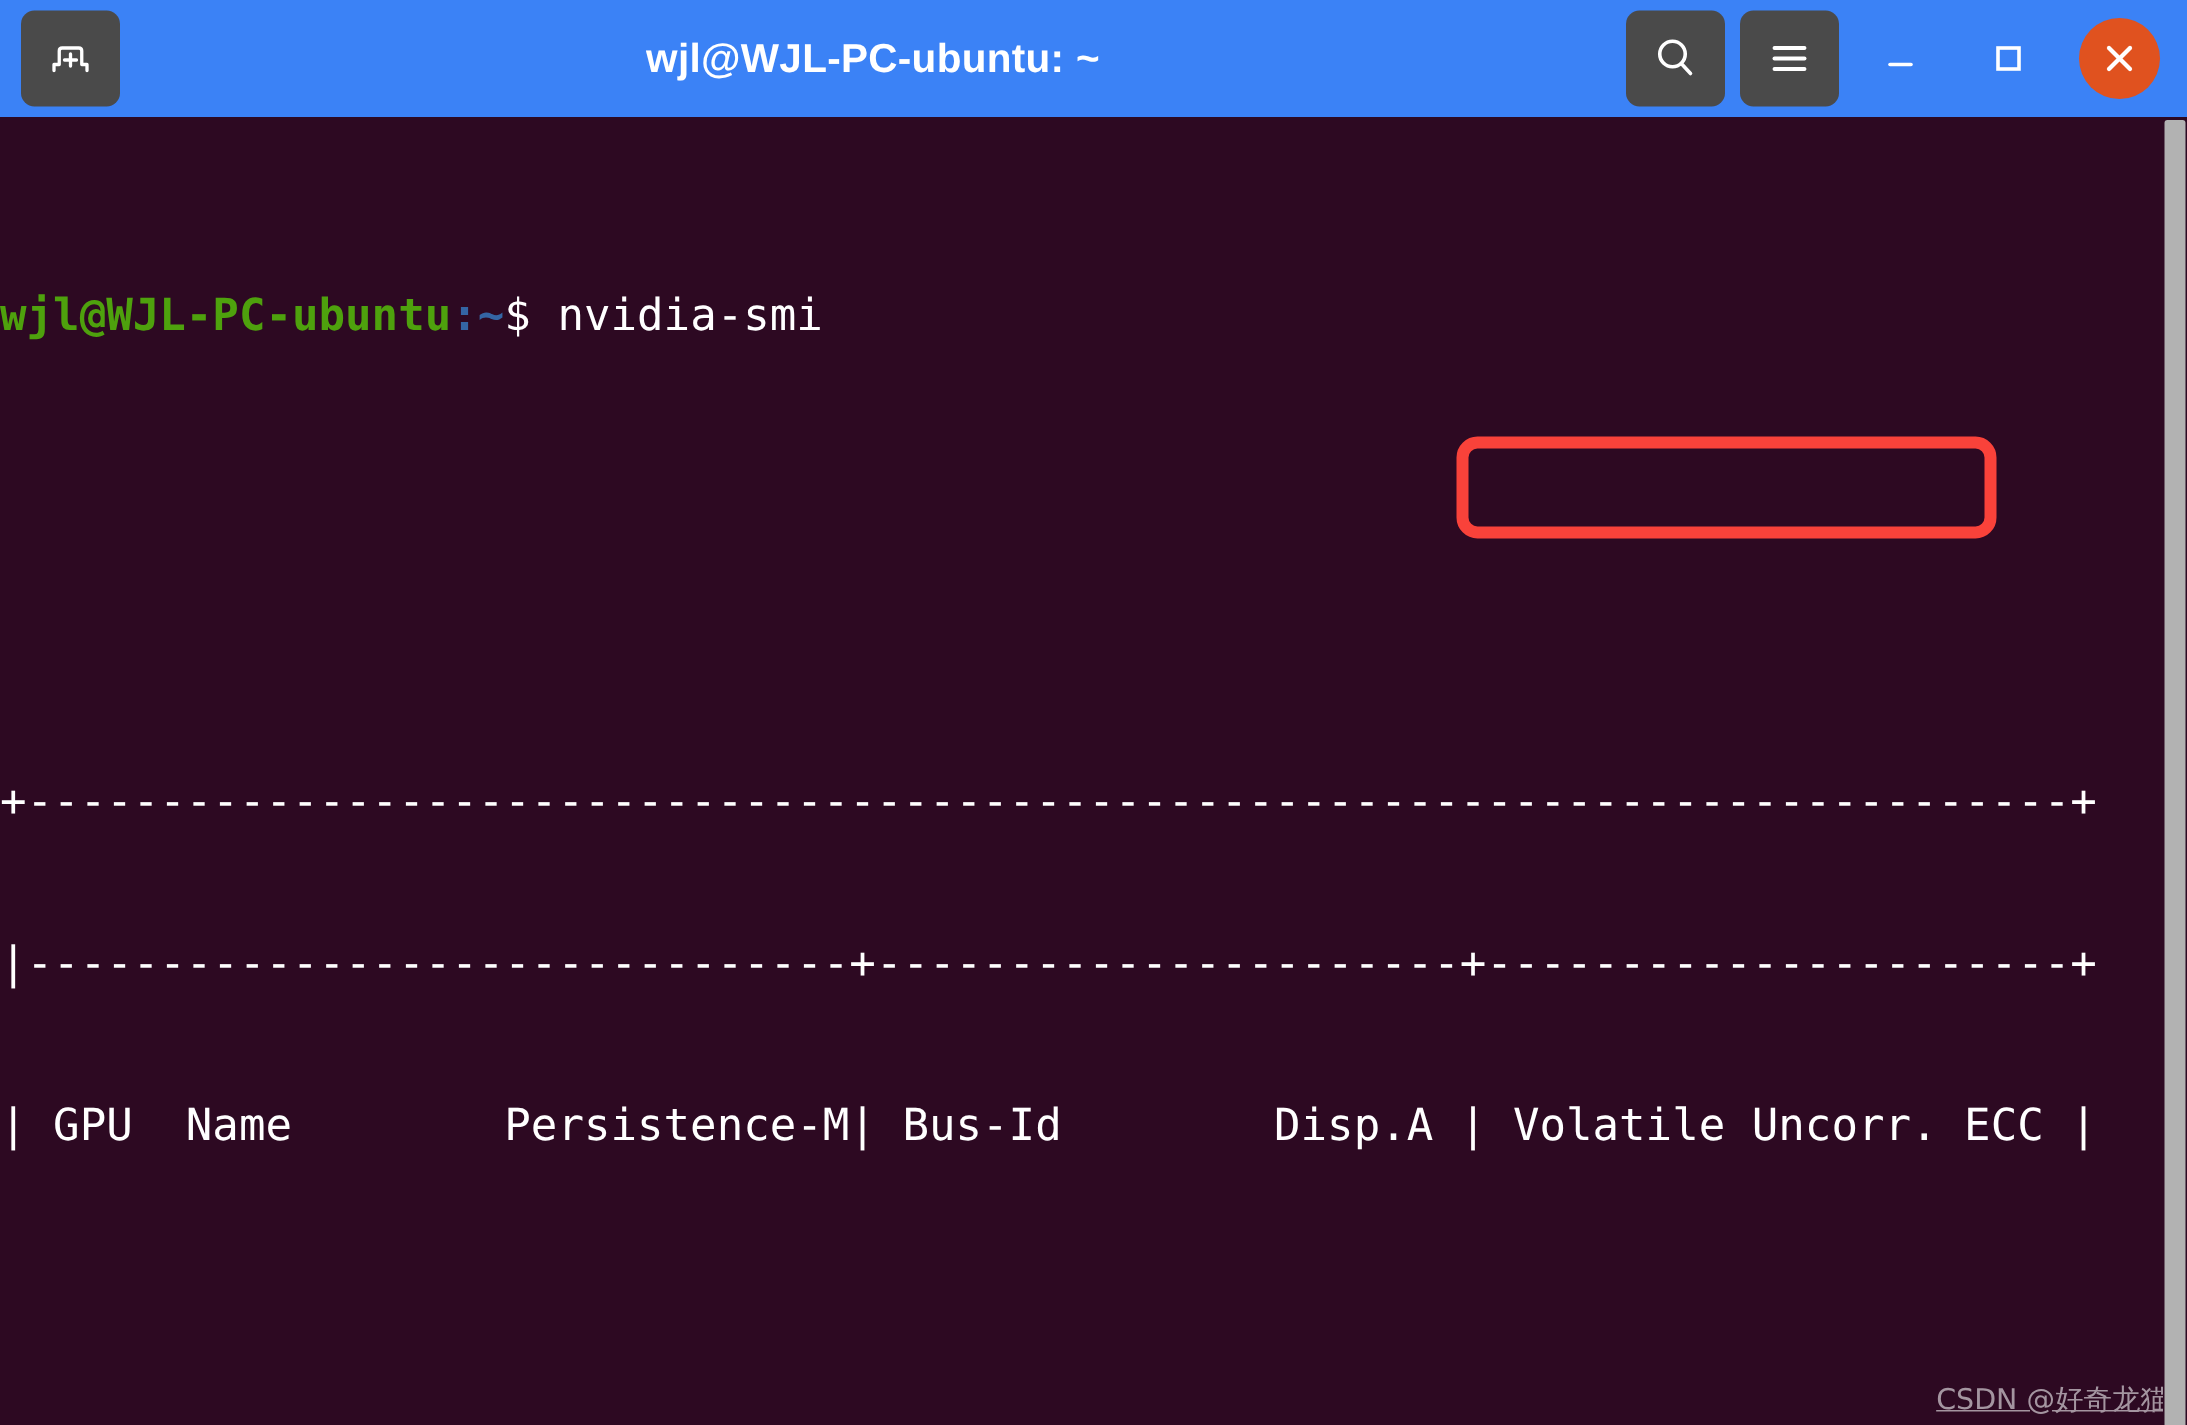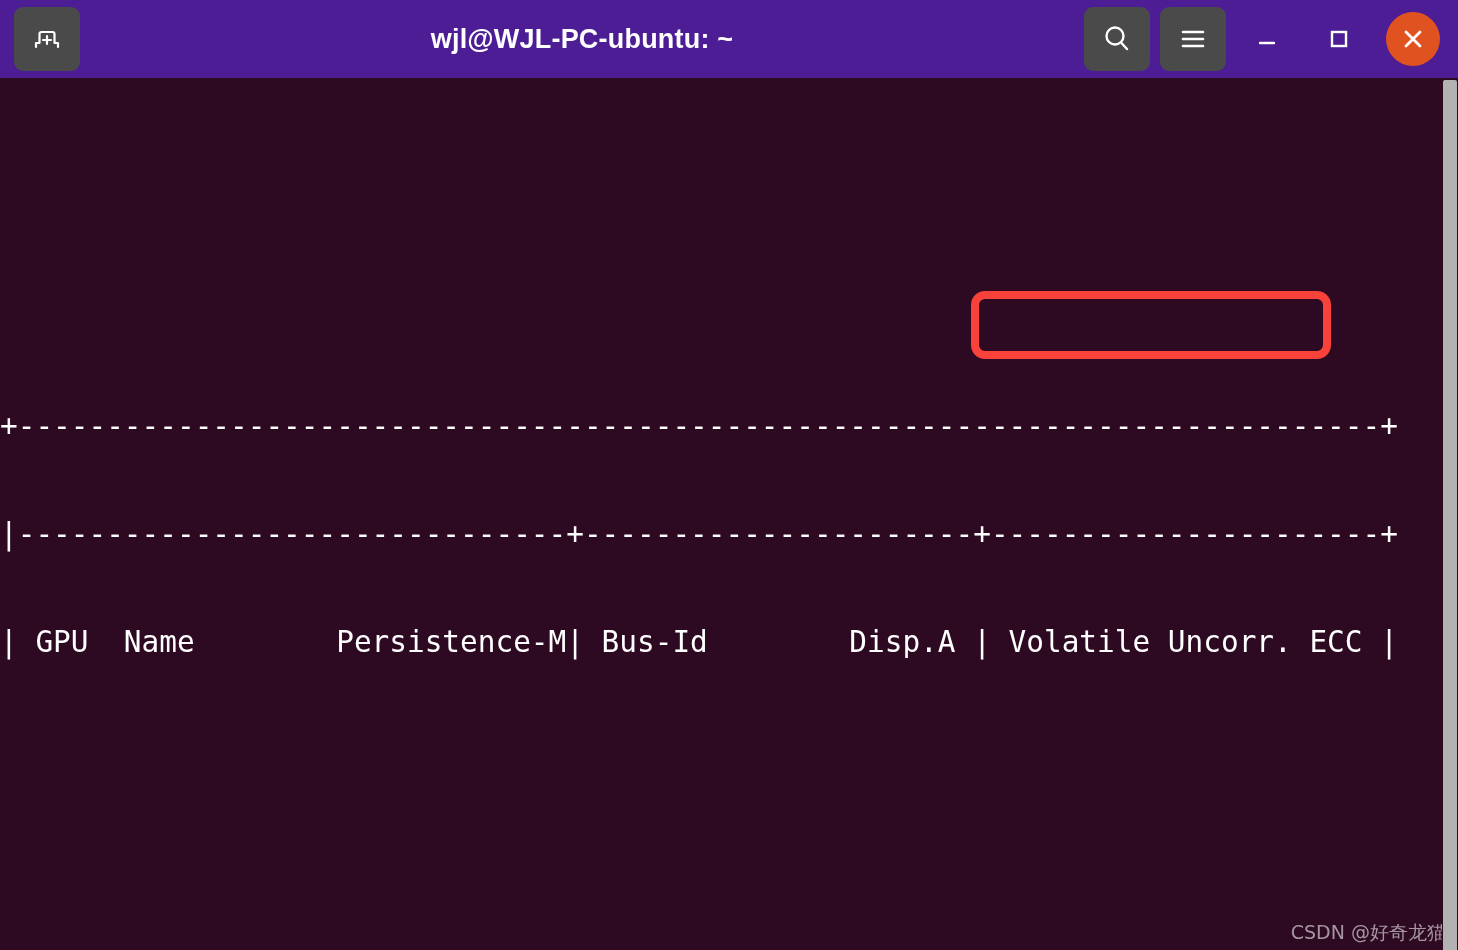--- a/index.html
+++ b/index.html
@@ -23,21 +23,21 @@
     background: #2d0922;
     display: flex;
     flex-direction: column;
   }
 
   
   #titlebar {
     position: relative;
     height: 78px;
     flex: 0 0 78px;
-    background: #4c1d95;
+    background: #3b82f6;
     display: flex;
     align-items: center;
     padding: 0 14px;
     box-sizing: border-box;
   }
   .tb-btn {
     width: 66px;
     height: 64px;
     border-radius: 9px;
     background: #4a4a4a;
@@ -135,20 +135,21 @@
   
   #watermark {
     position: absolute;
     right: 12px;
     bottom: 4px;
     color: #b9aeb7;
     font-family: "DejaVu Sans", sans-serif;
     font-size: 19px;
     opacity: 0.85;
     white-space: nowrap;
+    text-decoration: underline;
   }
 
   
   #scrollbar-track {
     position: absolute;
     right: 0;
     top: 0;
     width: 16px;
     height: 100%;
     background: #2d0922;
@@ -218,20 +219,21 @@
       </div>
 
     </div>
   </div>
 
   <div id="terminal">
     <div id="term-inner">
 
       <div id="screen">
         
+        <div class="line"><span class="green">wjl@WJL-PC-ubuntu</span><span class="blue">:</span><span class="blue">~</span><span class="white">$</span><span class="white"> </span><span class="white">nvidia-smi</span></div>
 
         <div class="line"> </div>
 
         
         <div class="line">+-----------------------------------------------------------------------------+</div>
         <div class="line">|-------------------------------+----------------------+----------------------+</div>
         <div class="line">| GPU  Name        Persistence-M| Bus-Id        Disp.A | Volatile Uncorr. ECC |</div>
         
         
         

